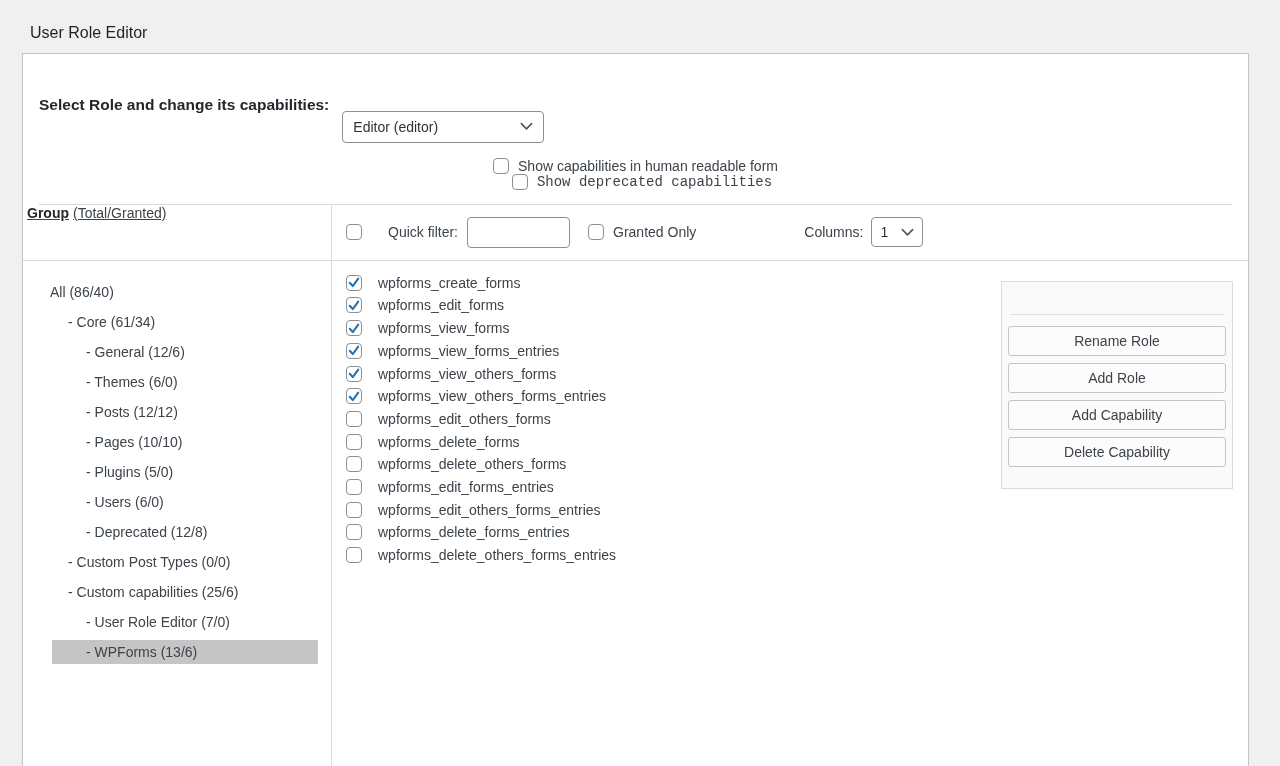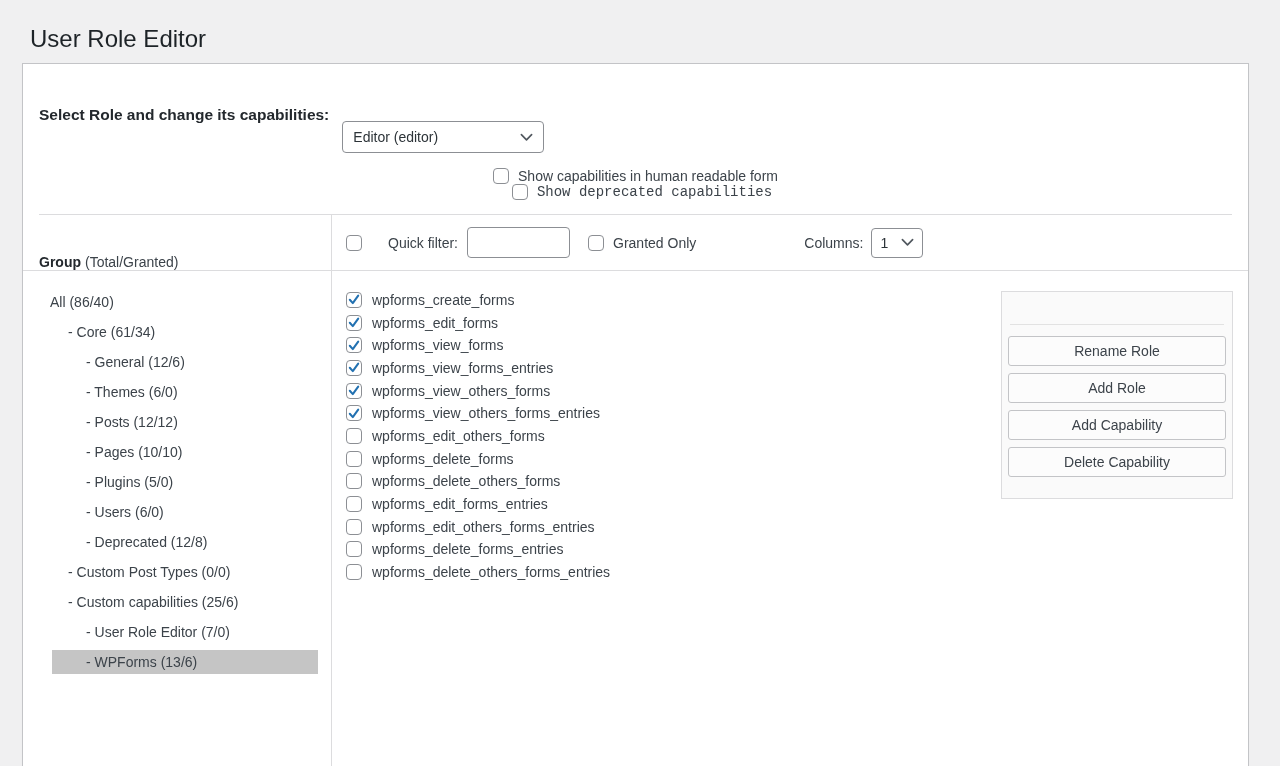--- a/index.html
+++ b/index.html
@@ -6,21 +6,21 @@
   html,body { margin:0; padding:0; }
   body {
     width:1280px; height:766px; overflow:hidden;
     background:#f0f0f1;
     font-family:"Liberation Sans", sans-serif;
     color:#3c434a;
     font-size:14px;
   }
   .page-title {
     margin:0; padding:23px 0 0 30px;
-    font-size:24px; font-weight:400; line-height:1.3;
+    font-size:16px; font-weight:400; line-height:1.3;
     color:#1d2327;
   }
   .main-box {
     margin:9px 31px 0 22px;
     height:762px;
     background:#fff;
     border:1px solid #c3c4c7;
     box-shadow:0 1px 1px rgba(0,0,0,.04);
     display:flex; flex-direction:column;
   }
@@ -48,21 +48,21 @@
   
   .options-row { display:flex; align-items:center; padding:15px 16px 0;flex-direction:column; }
   .opt-item { display:flex; align-items:center; }
   .opt-item + .opt-item { margin-left:13px;font-family:Liberation Mono, monospace; }
   .opt-item .opt-label { margin-left:9px; color:#3c434a; }
   .divider { border-top:1px solid #dcdcde; margin:14px 16px 0; }
   
   .header-row { display:flex; height:56px; border-bottom:1px solid #dcdcde; }
   .header-left {
     width:309px; flex:none; border-right:1px solid #dcdcde;
-    display:flex; align-items:flex-end; padding-left:16px;
+    display:flex; align-items:flex-start; padding-left:4px;text-decoration:underline;
   }
   .header-left b { color:#23282d; }
   .header-left .muted { margin-left:4px; }
   .header-right { flex:1; display:flex; align-items:center; padding-left:14px; }
   .qf-label { margin-left:26px; }
   .qf-input {
     margin-left:9px; width:103px; height:31px;
     border:1px solid #8c8f94; border-radius:4px; background:#fff;
     padding:0 8px; font-family:inherit; font-size:14px; color:#2c3338;
   }
@@ -81,21 +81,21 @@
   .tree-row.lvl1 .tree-label { padding-left:45px; }
   .tree-row.lvl2 .tree-label { padding-left:63px; }
   .tree-row.selected { }
   .tree-row.selected .tree-label {
     background:#c5c5c5;
     margin-left:29px; margin-right:13px; flex:1;
     height:24px; line-height:24px;
   }
   .tree-row.selected.lvl2 .tree-label { padding-left:34px; }
   .main-col { flex:1; position:relative; padding:14px 0 0 14px; }
-  .cap-row { height:22.7px; display:flex; align-items:flex-end; }
+  .cap-row { height:22.7px; display:flex; align-items:flex-start;gap:6px; }
   .cap-row .cap-label { margin-left:10px; color:#3c434a; }
   
   .actions-panel {
     position:absolute; top:20px; right:15px; width:232px;
     background:#fafafa; border:1px solid #dcdcde;
     padding:19px 6px 21px;
   }
   .btn {
     display:block; width:218px; margin:0 auto; height:30px;
     border-radius:3px; font-size:14px; text-align:center;

